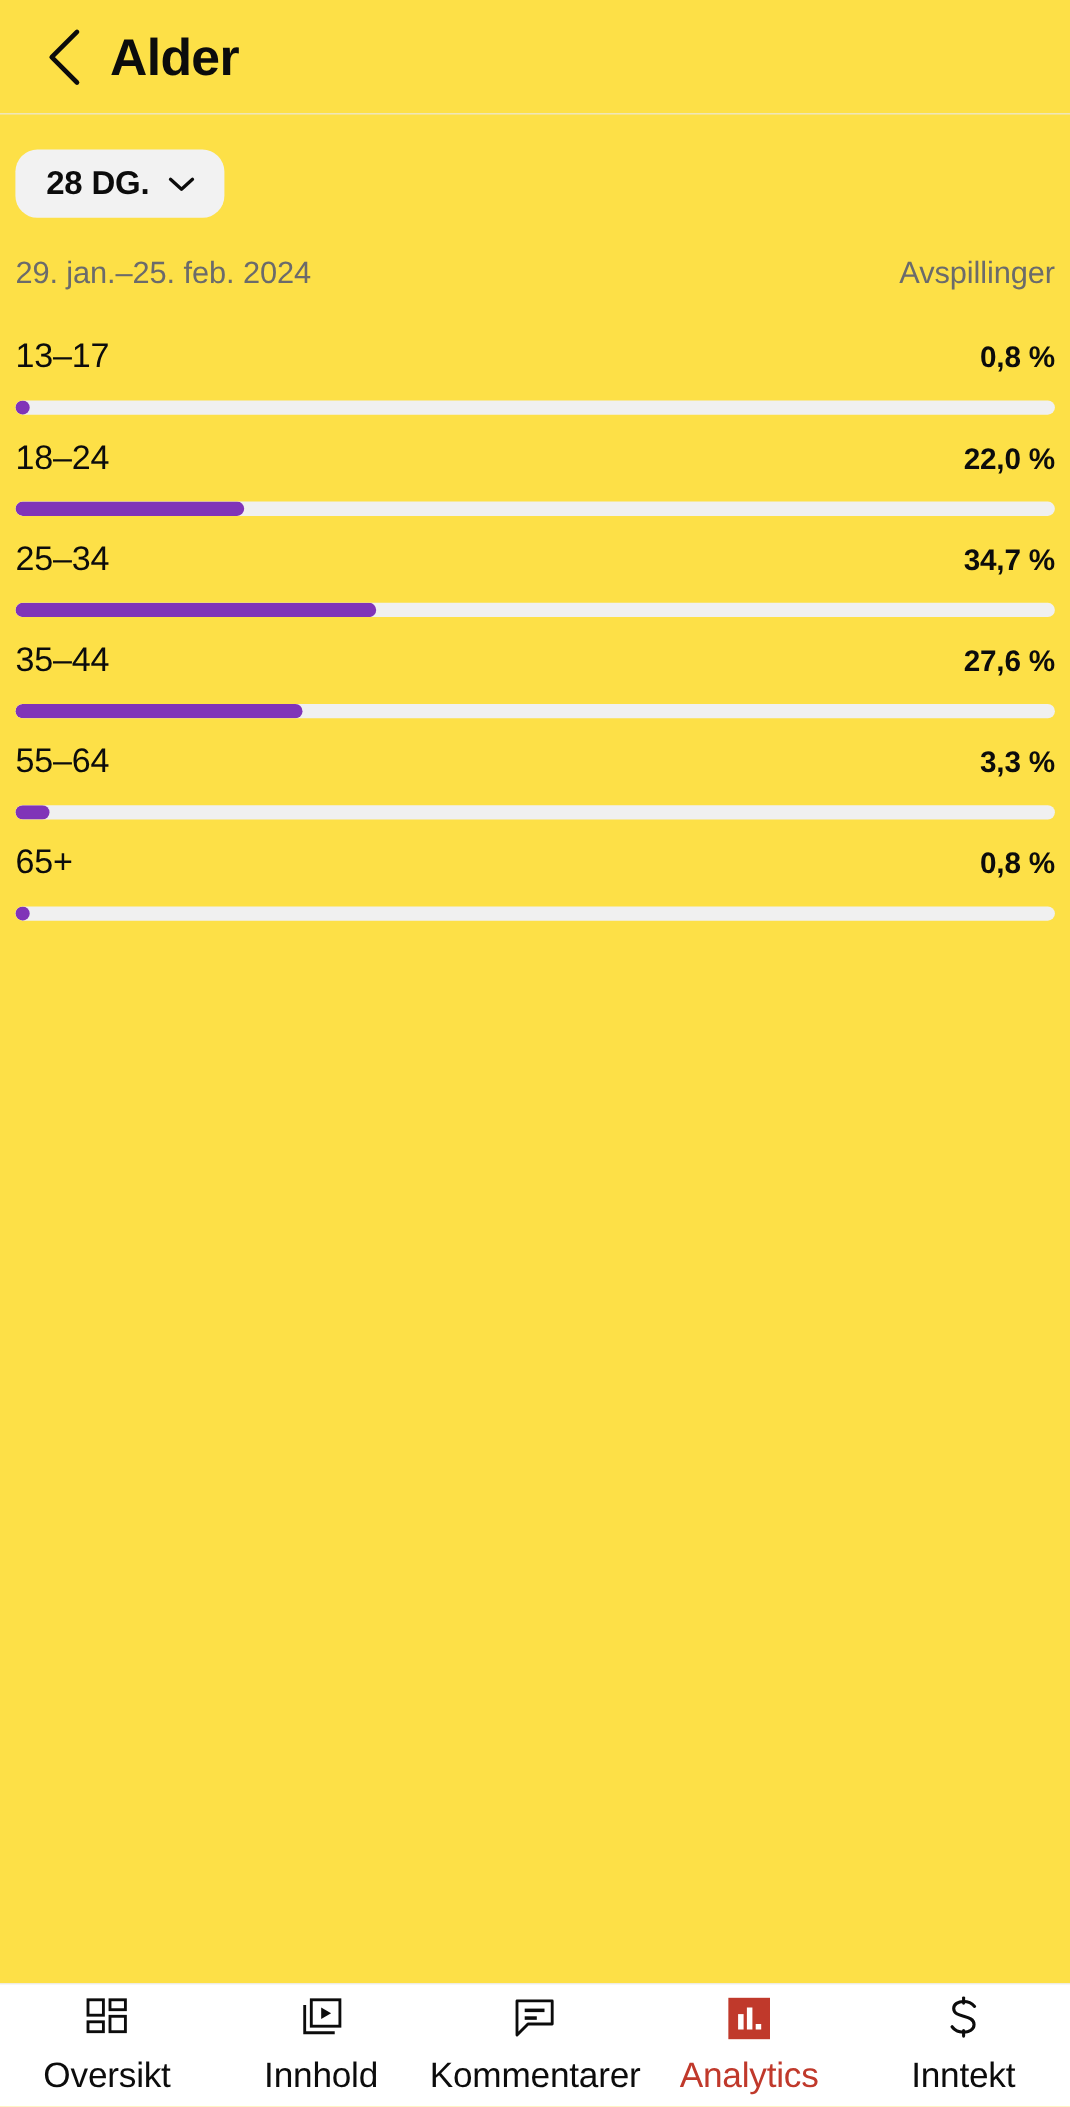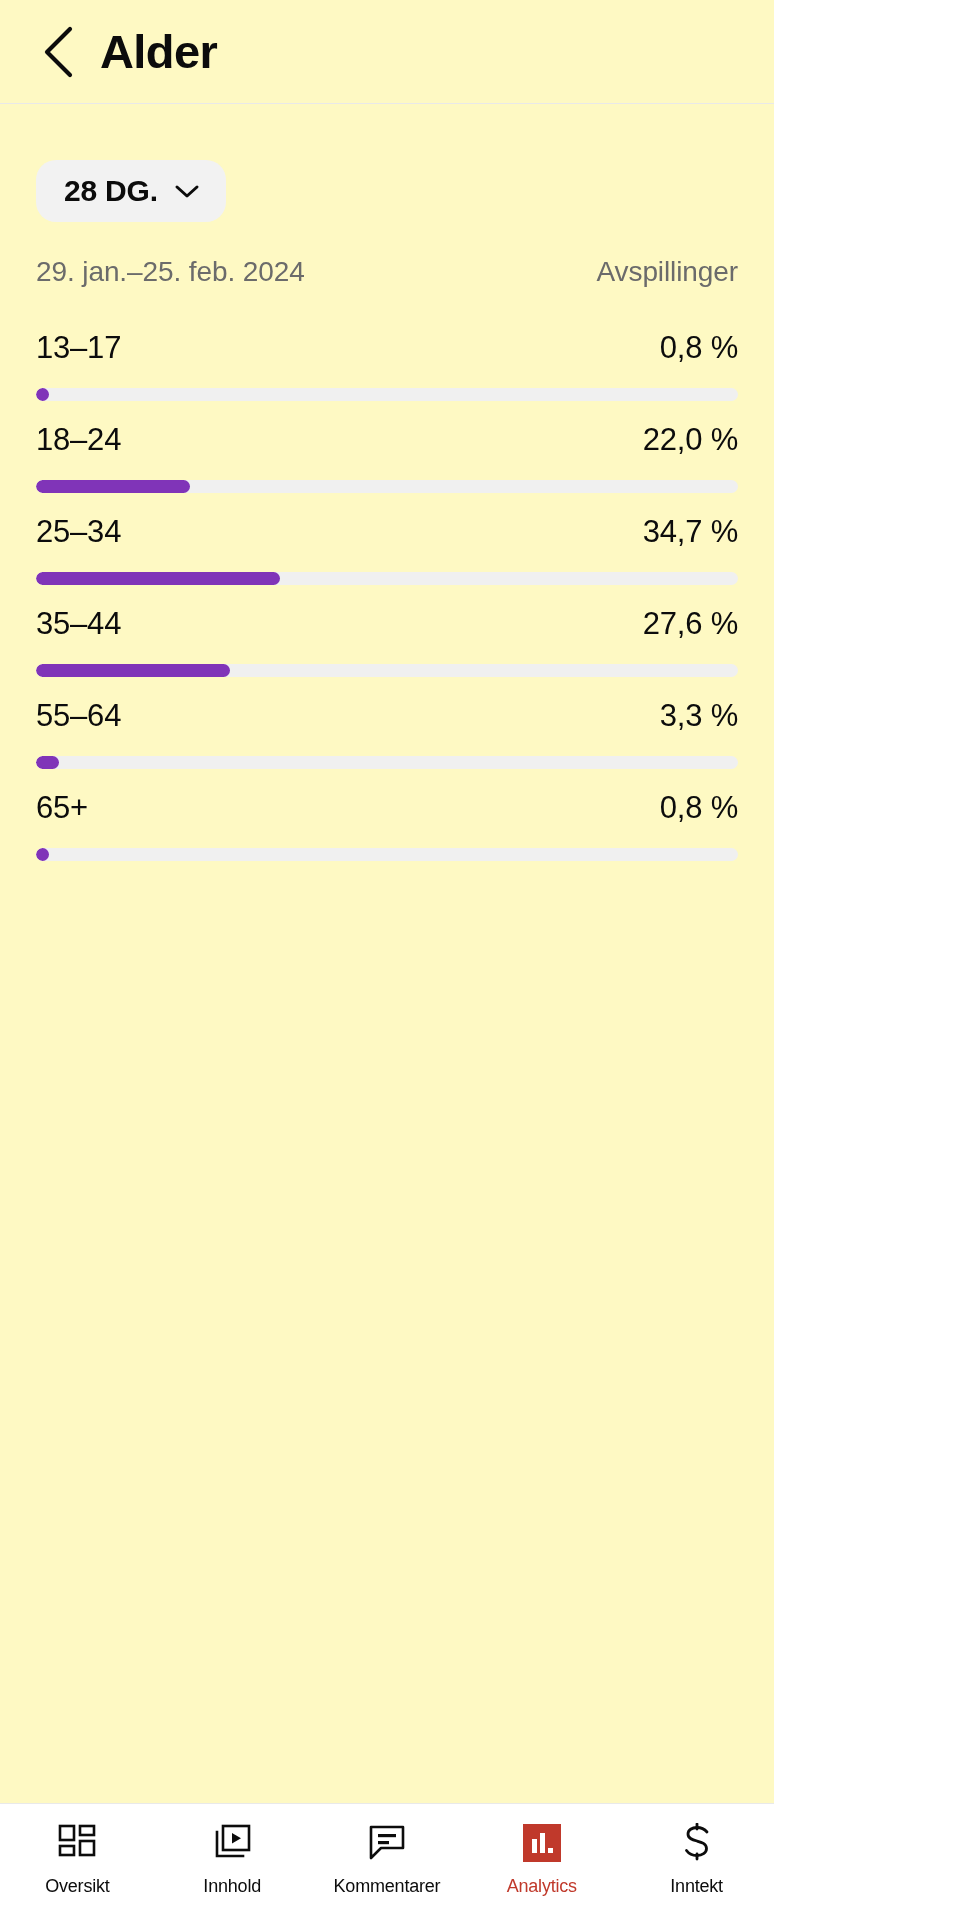--- a/index.html
+++ b/index.html
@@ -3,21 +3,21 @@
 <meta charset="utf-8">
 <style>
   * { margin:0; padding:0; box-sizing:border-box; }
   html, body {
     width:973px; height:1915px;
     background:#ffffff;
     font-family:"Liberation Sans", sans-serif;
     -webkit-font-smoothing:antialiased;
     overflow:hidden;
   }
-  .screen { position:relative; width:774px; height:1915px; display:flex; flex-direction:column; background:#fef9c3;gap:24px; }
+  .screen { position:relative; width:973px; height:1915px; display:flex; flex-direction:column; background:#fde047; }
 
   
   .header {
     height:104px;
     display:flex; align-items:center;
     padding:0 0 0 30px;
     border-bottom:1px solid #e9e9e9;
     flex:0 0 auto;
   }
   .back-btn {
@@ -25,21 +25,21 @@
     display:flex; align-items:center; justify-content:center;
     cursor:pointer; margin-right:14px;
   }
   .back-btn svg { display:block; }
   .page-title {
     font-size:47px; font-weight:700; color:#0c0c0c;
     letter-spacing:-0.6px; line-height:1;
   }
 
   
-  .content { flex:1 1 auto; padding:0 36px; min-height:0; }
+  .content { flex:1 1 auto; padding:0 14px; min-height:0; }
 
   .chip-row { padding-top:32px; }
   .chip {
     display:inline-flex; align-items:center; gap:16px;
     background:#f2f2f2; border-radius:20px;
     padding:14px 26px 14px 28px;
     cursor:pointer; border:none;
     font-family:"Liberation Sans", sans-serif;
   }
   .chip-label { font-size:30px; font-weight:700; color:#0c0c0c; letter-spacing:-0.2px; }
@@ -55,21 +55,21 @@
 
   
   .bars { margin-top:42px; }
   .bar-row { margin-bottom:21px; }
   .bar-row:last-child { margin-bottom:0; }
   .bar-head {
     display:flex; align-items:baseline; justify-content:space-between;
     margin-bottom:22px;
   }
   .bar-label { font-size:31px; color:#0c0c0c; letter-spacing:-0.2px; }
-  .bar-value { font-size:31px; font-weight:400; color:#0c0c0c; letter-spacing:-0.2px;text-align:center; }
+  .bar-value { font-size:27px; font-weight:700; color:#0c0c0c; letter-spacing:-0.2px;text-align:center; }
   .track {
     position:relative; width:100%; height:13px;
     background:#f0f0f0; border-radius:7px; overflow:hidden;
   }
   .fill {
     position:absolute; left:0; top:0; height:100%;
     background:#8034b8; border-radius:7px; min-width:13px;
   }
 
   
@@ -80,21 +80,21 @@
     display:flex; align-items:stretch;
     background:#fff;
   }
   .nav-item {
     flex:1 1 0; display:flex; flex-direction:column;
     align-items:center; justify-content:center; gap:13px;
     cursor:pointer;
   }
   .nav-icon { height:40px; display:flex; align-items:center; justify-content:center; }
   .nav-icon svg { display:block; }
-  .nav-label { font-size:18px; color:#0c0c0c; letter-spacing:-0.2px; }
+  .nav-label { font-size:32px; color:#0c0c0c; letter-spacing:-0.2px; }
   .nav-item.active .nav-label { color:#c0392b; }
 </style>
 </head>
 <body>
 
 <div class="screen">
 
   <div class="header">
     <div class="back-btn">
       <span>

